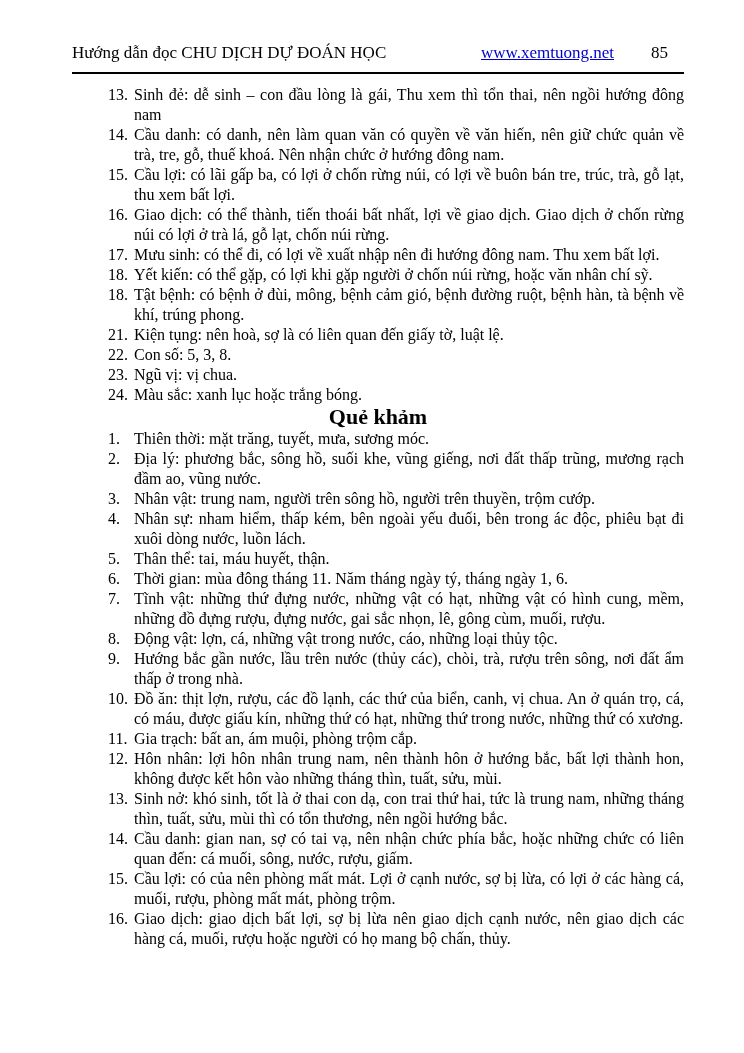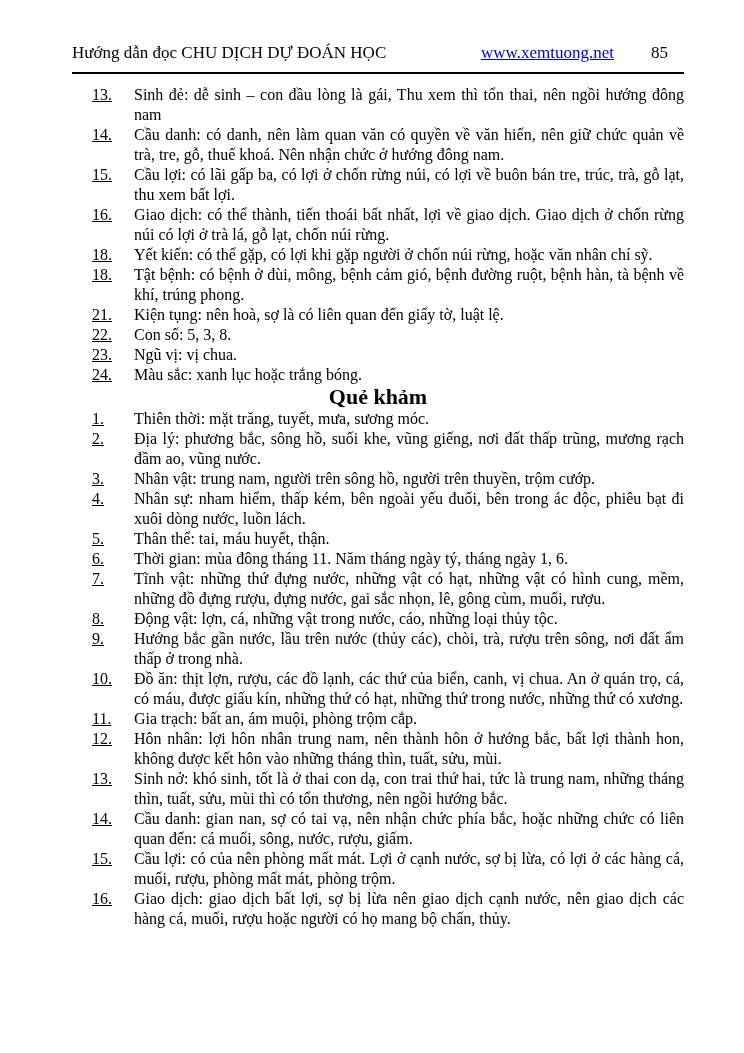--- a/index.html
+++ b/index.html
@@ -25,21 +25,21 @@
     border: none; border-top: 2px solid #000;
     margin: 9px 0 11px 0;
   }
   .body-text { font-size: 16px; }
   .item {
     position: relative;
     padding-left: 62px;
     text-align: justify;
     line-height: 20px;
   }
-  .num { position: absolute; left: 20px; text-decoration: underline; }
+  .num { position: absolute; left: 36px; }
   .section-heading {
     text-align: center;
     font-size: 22px; line-height: 21px;
     font-weight: bold;
     margin: 1px 0 2px 0;
   }
 </style>
 </head>
 <body>
 
@@ -54,20 +54,21 @@
   </div>
 
   <hr class="header-rule">
 
   <div class="body-text">
     <div id="list-upper">
         <div class="item"><span class="num">13.</span><span>Sinh đẻ: dễ sinh – con đầu lòng là gái, Thu xem thì tổn thai, nên ngồi hướng đông nam</span></div>
         <div class="item"><span class="num">14.</span><span>Cầu danh: có danh, nên làm quan văn có quyền về văn hiến, nên giữ chức quản về trà, tre, gỗ, thuế khoá. Nên nhận chức ở hướng đông nam.</span></div>
         <div class="item"><span class="num">15.</span><span>Cầu lợi: có lãi gấp ba, có lợi ở chốn rừng núi, có lợi về buôn bán tre, trúc, trà, gỗ lạt, thu xem bất lợi.</span></div>
         <div class="item"><span class="num">16.</span><span>Giao dịch: có thể thành, tiến thoái bất nhất, lợi về giao dịch. Giao dịch ở chốn rừng núi có lợi ở trà lá, gỗ lạt, chốn núi rừng.</span></div>
+        <div class="item"><span class="num">17.</span><span>Mưu sinh: có thể đi, có lợi về xuất nhập nên đi hướng đông nam. Thu xem bất lợi.</span></div>
         <div class="item"><span class="num">18.</span><span>Yết kiến: có thể gặp, có lợi khi gặp người ở chốn núi rừng, hoặc văn nhân chí sỹ.</span></div>
         <div class="item"><span class="num">18.</span><span>Tật bệnh: có bệnh ở đùi, mông, bệnh cảm gió, bệnh đường ruột, bệnh hàn, tà bệnh về khí, trúng phong.</span></div>
         <div class="item"><span class="num">21.</span><span>Kiện tụng: nên hoà, sợ là có liên quan đến giấy tờ, luật lệ.</span></div>
         <div class="item"><span class="num">22.</span><span>Con số: 5, 3, 8.</span></div>
         <div class="item"><span class="num">23.</span><span>Ngũ vị: vị chua.</span></div>
         <div class="item"><span class="num">24.</span><span>Màu sắc: xanh lục hoặc trắng bóng.</span></div>
       </div>
     <h2 class="section-heading">Quẻ khảm</h2>
     <div id="list-kham">
         <div class="item"><span class="num">1.</span><span>Thiên thời: mặt trăng, tuyết, mưa, sương móc.</span></div>

